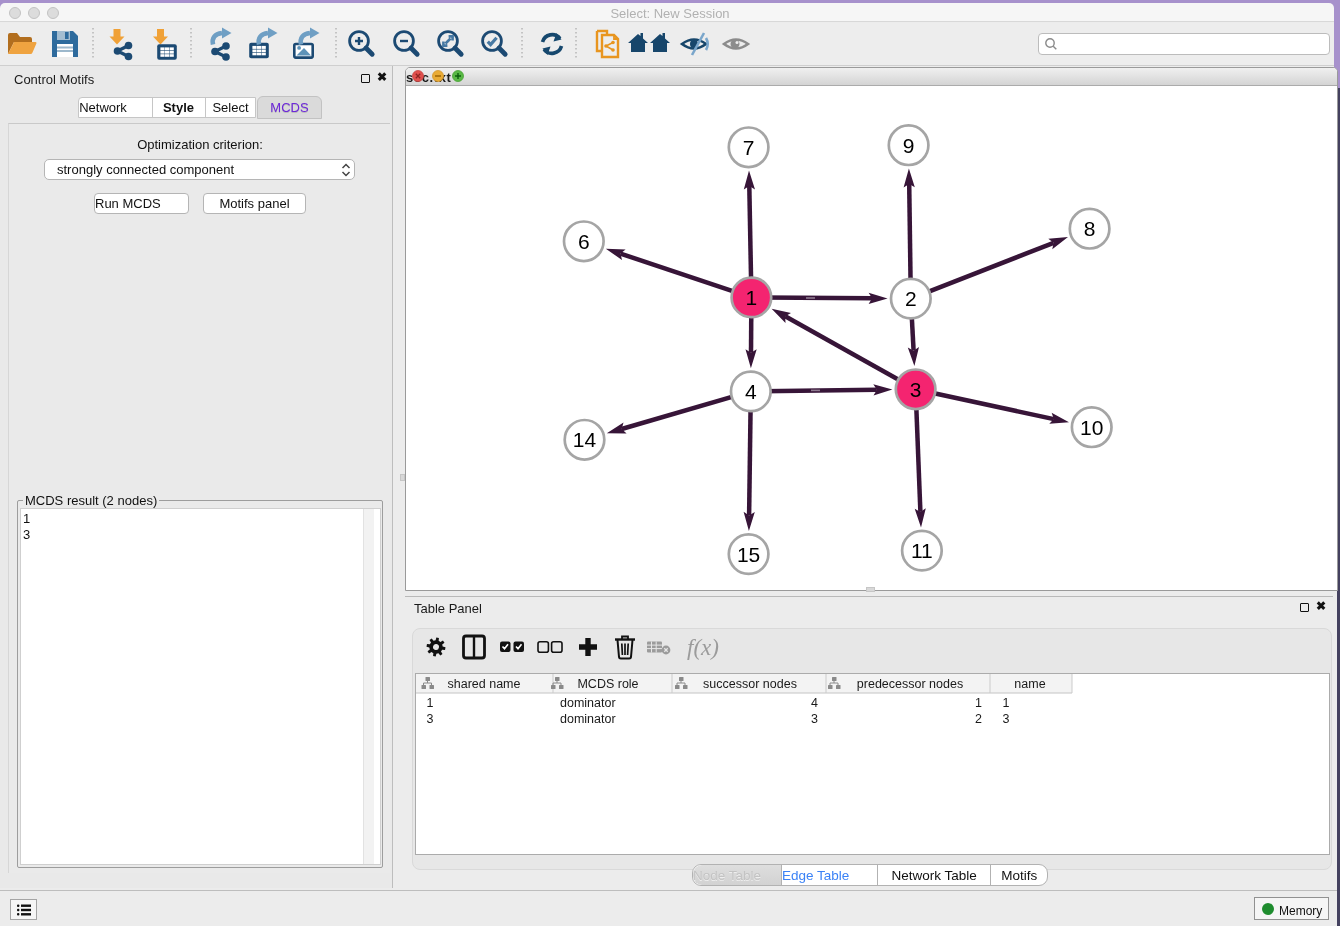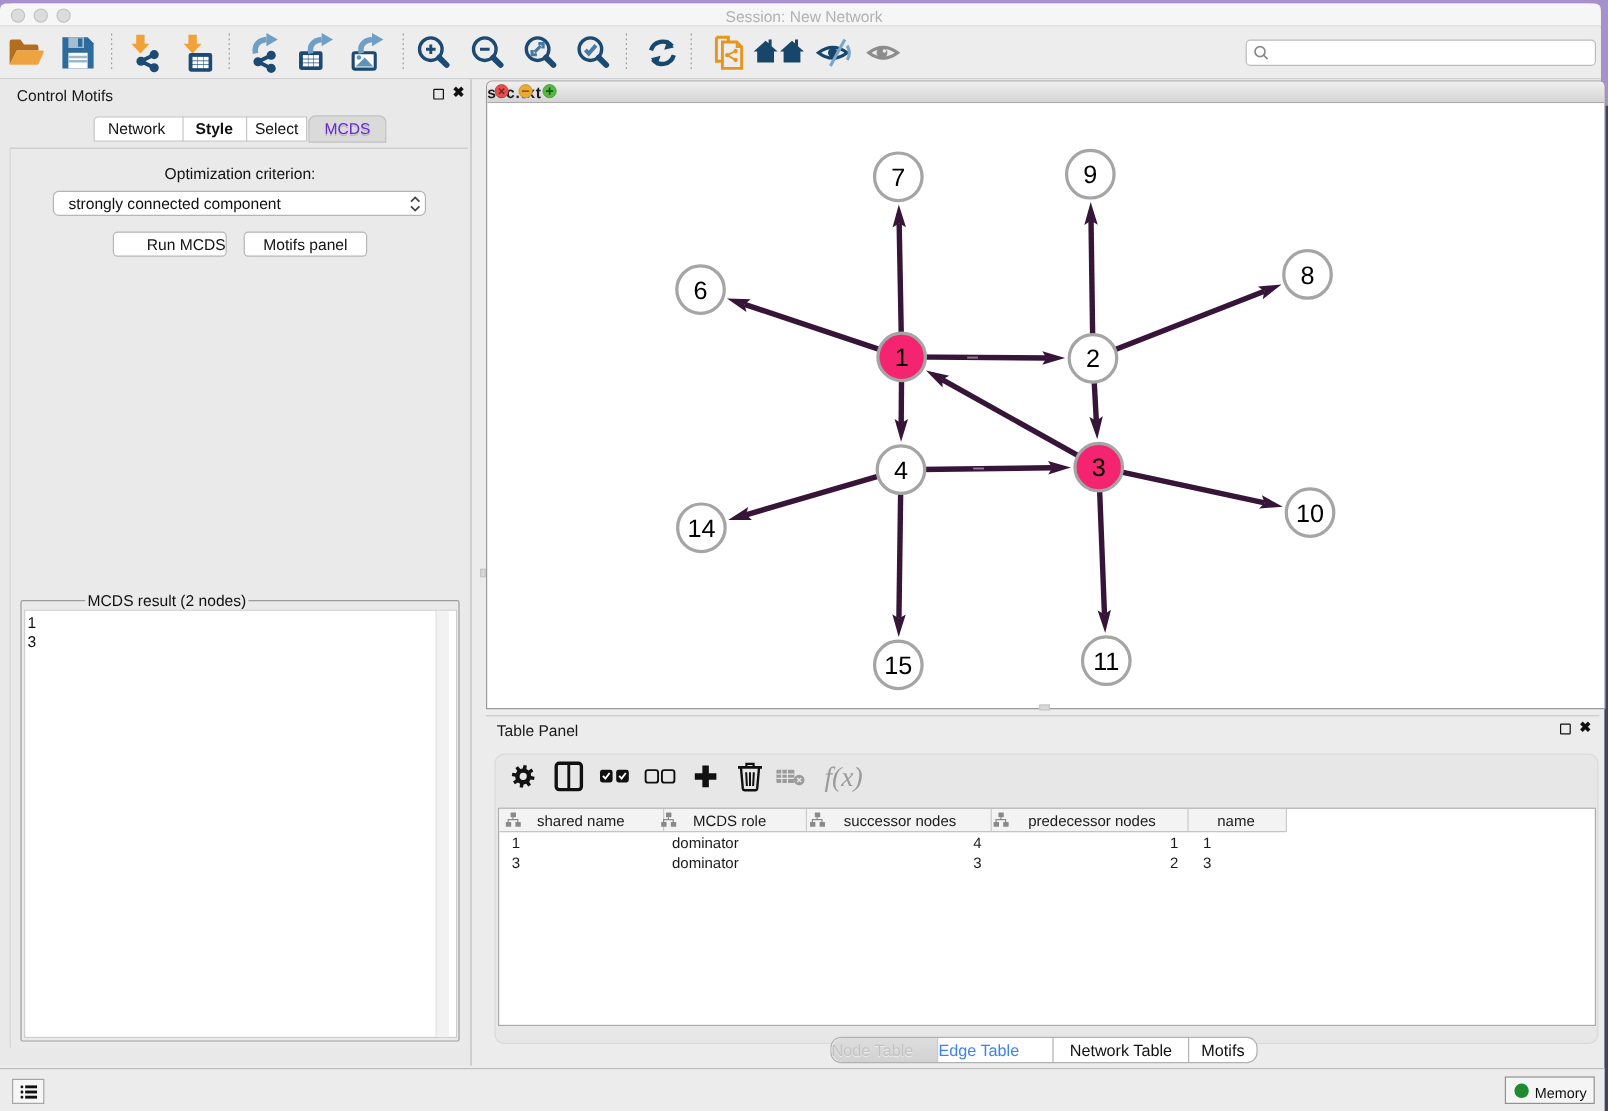--- a/index.html
+++ b/index.html
@@ -14,21 +14,21 @@
 <div class="abs" style="left:1334px;top:0;width:6px;height:88px;background:#a791cc;"></div>
 <div class="abs" style="left:1337px;top:88px;width:3px;height:838px;background:#44415f;"></div>
 
 <div class="abs" style="left:0;top:0;width:9px;height:9px;background:#a791cc;"></div>
 <div class="abs" style="left:1326px;top:0;width:14px;height:9px;background:#a791cc;"></div>
 
 <div class="abs" style="left:0;top:3px;width:1334px;height:19px;background:#f6f6f6;border-bottom:1px solid #d8d8d8;border-radius:5px 5px 0 0;"></div>
 <div class="abs" style="left:9px;top:7px;width:12px;height:12px;border-radius:50%;background:#dcdcdc;border:1px solid #c3c3c3;"></div>
 <div class="abs" style="left:28px;top:7px;width:12px;height:12px;border-radius:50%;background:#dcdcdc;border:1px solid #c3c3c3;"></div>
 <div class="abs" style="left:47px;top:7px;width:12px;height:12px;border-radius:50%;background:#dcdcdc;border:1px solid #c3c3c3;"></div>
-<div class="abs" style="left:0;top:6px;width:1340px;text-align:center;font-size:13px;color:#b1b1b1;">Session: New Network</div>
+<div class="abs" style="left:0;top:6px;width:1340px;text-align:center;font-size:13px;color:#b1b1b1;">Select: New Session</div>
 
 <div class="abs" id="toolbar" style="left:0;top:23px;width:1334px;height:43px;background:#ededed;border-bottom:1px solid #cfcfcf;"></div>
 <svg class="abs" style="left:0;top:0;" width="1334" height="66" viewBox="0 0 1334 66">
 <defs>
 <g id="share">
         <circle cx="-6" cy="0.5" r="3.8"></circle>
         <circle cx="5" cy="-5" r="3.8"></circle>
         <circle cx="5" cy="6" r="3.8"></circle>
         <path d="M-6 0.5 L5 -5 M-6 0.5 L5 6" stroke-width="3.2" stroke="#1c4a73"></path>
       </g>
@@ -179,39 +179,39 @@
   </svg>
 
 <div class="abs" style="left:0;top:66px;width:393px;height:822px;background:#e9e9e9;border-right:1px solid #bdbdbd;"></div>
 <div class="abs" style="left:14px;top:72px;font-size:13px;color:#1a1a1a;">Control Motifs</div>
 <div class="abs" style="left:361px;top:74px;width:9px;height:9px;border:1.6px solid #111;border-radius:1px;"></div>
 <div class="abs" style="left:377px;top:70px;font-size:12px;font-weight:bold;color:#111;">✖</div>
 
 <div class="abs" style="left:78px;top:97px;width:178px;height:21px;background:#fff;border:1px solid #c6c6c6;border-radius:4px 0 0 0;"></div>
 <div class="abs" style="left:152px;top:97px;width:1px;height:21px;background:#c6c6c6;"></div>
 <div class="abs" style="left:205px;top:97px;width:1px;height:21px;background:#c6c6c6;"></div>
-<div class="abs" style="left:90px;top:100px;width:74px;font-size:13px;color:#111;">Network</div>
+<div class="abs" style="left:66px;top:100px;width:74px;text-align:center;font-size:13px;color:#111;">Network</div>
 <div class="abs" style="left:152px;top:100px;width:53px;text-align:center;font-size:13px;color:#111;font-weight:bold;">Style</div>
 <div class="abs" style="left:205px;top:100px;width:51px;text-align:center;font-size:13px;color:#111;">Select</div>
 <div class="abs" style="left:257px;top:96px;width:65px;height:23px;background:#dadada;border:1px solid #c2c2c2;border-radius:6px 6px 0 0;"></div>
 <div class="abs" style="left:257px;top:100px;width:65px;text-align:center;font-size:13px;color:#6d28d9;text-shadow:0 1px 0 #bbb;">MCDS</div>
 
 <div class="abs" style="left:8px;top:123px;width:382px;height:750px;background:#eaeaea;border-top:1px solid #c9c9c9;border-left:1px solid #d6d6d6;"></div>
 <div class="abs" style="left:0px;top:137px;width:400px;text-align:center;font-size:13px;color:#111;">Optimization criterion:</div>
 <div class="abs" style="left:44px;top:159px;width:311px;height:21px;background:#fff;border:1px solid #b5b5b5;border-radius:5px;"></div>
 <div class="abs" style="left:57px;top:162px;font-size:13px;color:#111;">strongly connected component</div>
 <svg class="abs" style="left:341px;top:163px;" width="10" height="14" viewBox="0 0 10 14">
     <path d="M1.5 5 L5 1.5 L8.5 5" fill="none" stroke="#444" stroke-width="1.5"></path>
     <path d="M1.5 9 L5 12.5 L8.5 9" fill="none" stroke="#444" stroke-width="1.5"></path>
   </svg>
-<div class="abs" style="left:94px;top:193px;width:95px;height:21px;background:#fff;border:1px solid #b5b5b5;border-radius:4px;text-align:right;font-size:13px;color:#111;line-height:19px;">Run MCDS</div>
+<div class="abs" style="left:94px;top:193px;width:95px;height:21px;background:#fff;border:1px solid #b5b5b5;border-radius:4px;text-align:left;font-size:13px;color:#111;line-height:19px;">Run MCDS</div>
 <div class="abs" style="left:203px;top:193px;width:103px;height:21px;background:#fff;border:1px solid #b5b5b5;border-radius:4px;text-align:center;font-size:13px;color:#111;line-height:19px;">Motifs panel</div>
 
 <div class="abs" style="left:17px;top:500px;width:366px;height:368px;border:1px solid #9d9d9d;border-radius:2px;"></div>
-<div class="abs" style="left:23px;top:493px;background:#eaeaea;padding:0 2px;font-size:13px;color:#111;margin-left:48px;">MCDS result (2 nodes)</div>
+<div class="abs" style="left:23px;top:493px;background:#eaeaea;padding:0 2px;font-size:13px;color:#111;">MCDS result (2 nodes)</div>
 <div class="abs" style="left:20px;top:508px;width:361px;height:357px;background:#fff;border:1px solid #cfcfcf;"></div>
 <div class="abs" style="left:363px;top:509px;width:11px;height:355px;background:#f2f2f2;border-left:1px solid #e2e2e2;"></div>
 <div class="abs" style="left:23px;top:511px;font-size:13px;color:#111;line-height:16px;">1<br>3</div>
 
 <div class="abs" style="left:405px;top:67px;width:933px;height:524px;background:#fff;border:1px solid #9a9a9a;border-radius:5px 5px 0 0;"></div>
 <div class="abs" style="left:406px;top:68px;width:931px;height:18px;background:linear-gradient(#f0f0f0,#d4d4d4);border-bottom:1px solid #ababab;border-radius:4px 4px 0 0;"></div>
 <div class="abs" style="left:406px;top:70px;width:931px;text-align:left;font-size:13px;font-weight:bold;letter-spacing:0.6px;color:#1a1a1a;">scc.txt</div>
 <svg class="abs" style="left:412px;top:70px;" width="58" height="12" viewBox="0 0 58 12">
  <circle cx="6" cy="6" r="5.5" fill="#e1504d" stroke="#c64542" stroke-width="0.8"></circle>
  <path d="M3.8 3.8 L8.2 8.2 M8.2 3.8 L3.8 8.2" stroke="#8e2422" stroke-width="1.3"></path>

